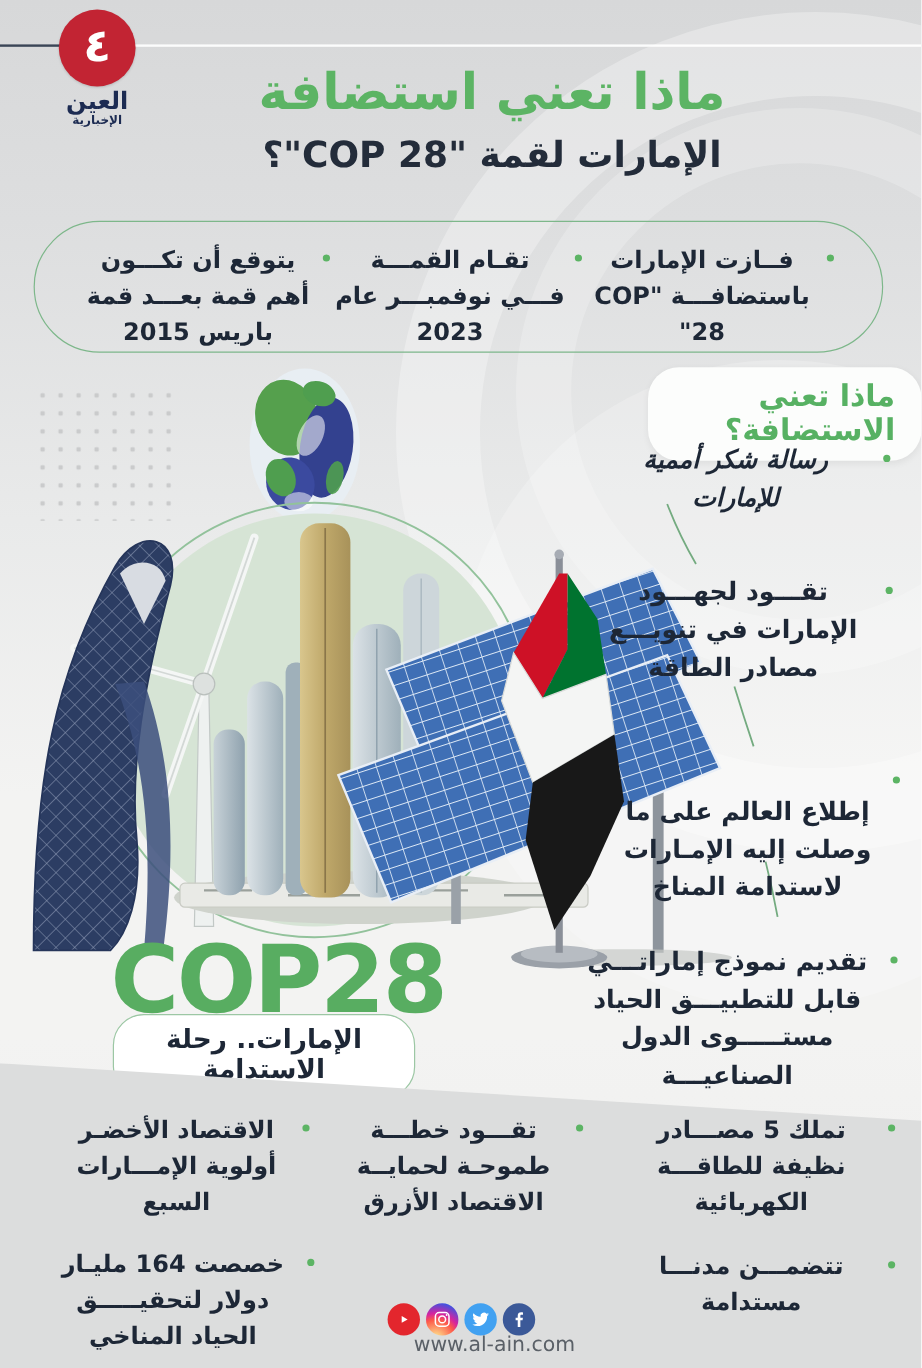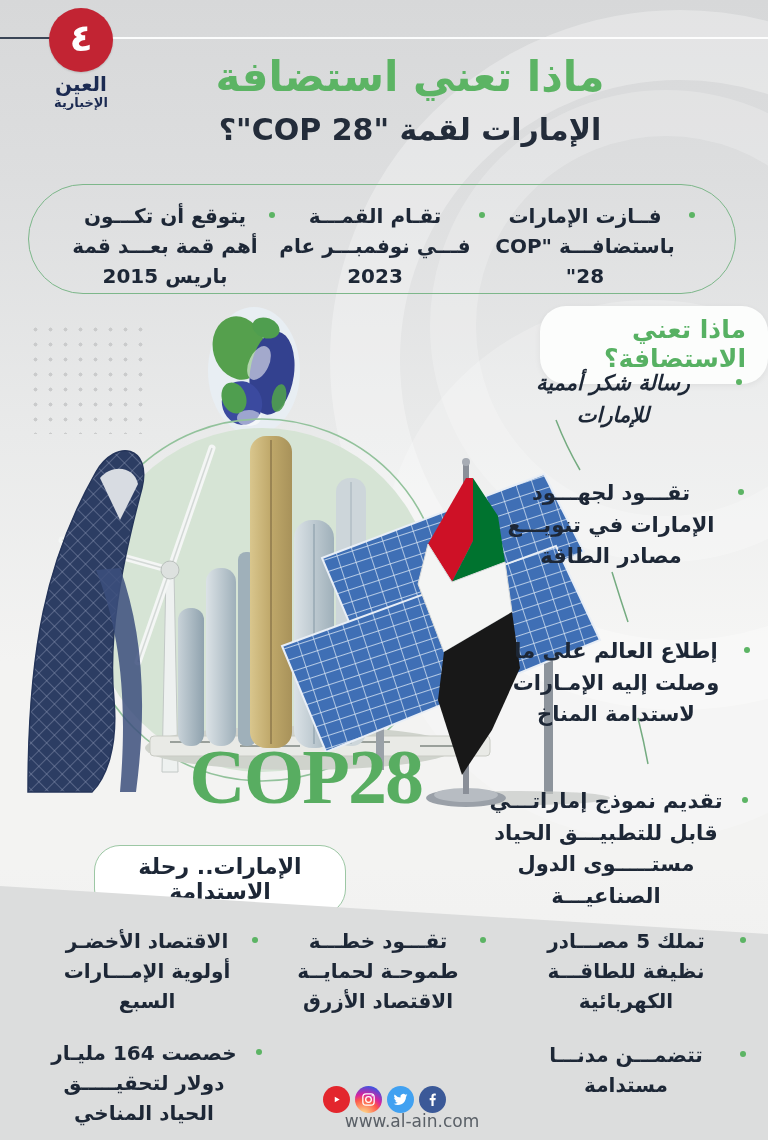--- a/index.html
+++ b/index.html
@@ -13,44 +13,44 @@
   .wm1{left:330px;top:10px;width:560px;height:560px;border-radius:50%;border:70px solid rgba(255,255,255,0.30);}
   .wm2{left:380px;top:300px;width:540px;height:540px;border-radius:50%;background:rgba(255,255,255,0.22);}
   .wm3{left:430px;top:90px;width:380px;height:380px;border-radius:50%;border:46px solid rgba(255,255,255,0.22);}
   
   .rule-dark{left:0;top:37px;width:56px;height:2px;background:#3a4556;}
   .rule-light{left:104px;top:37px;width:664px;height:2px;background:rgba(255,255,255,0.9);}
   .logo{left:46px;top:8px;width:70px;text-align:center;}
   .logo-circle{width:64px;height:64px;margin:0 auto;border-radius:50%;background:#c22433;display:flex;align-items:center;justify-content:center;box-shadow:0 1px 2px rgba(0,0,0,0.15);}
   .logo-glyph{color:#fff;font-size:38px;font-weight:bold;line-height:1;transform:translateY(-2px);}
   .logo-name{font-size:20px;font-weight:800;color:#1c2b52;line-height:1.05;margin-top:2px;}
-  .logo-tag{font-size:13px;font-weight:700;color:#1c2b52;}
+  .logo-tag{font-size:10px;font-weight:700;color:#1c2b52;}
   .title-green{left:80px;top:52px;width:660px;text-align:center;font-size:42px;font-weight:800;color:#5cb464;direction:rtl;}
   .title-dark{left:60px;top:112px;width:700px;text-align:center;font-size:30px;font-weight:800;color:#232c3a;direction:rtl;}
   
   .facts-box{left:28px;top:184px;width:708px;height:110px;border:1.6px solid #7db78a;border-radius:56px;
     display:flex;flex-direction:row;direction:rtl;align-items:flex-start;justify-content:space-between;
     padding:16px 40px;box-sizing:border-box;}
   .fact{display:flex;direction:rtl;gap:8px;width:206px;}
   .dot{width:6px;height:6px;border-radius:50%;background:#5cb464;margin-top:11px;flex:none;}
   .fact .txt, .bullet .txt, .bbullet .txt{font-size:20px;font-weight:700;color:#1d2736;line-height:1.5;text-align:center;direction:rtl;}
   
   .pill-heading{left:540px;top:306px;padding:9px 22px 11px;background:#fcfdfc;border-radius:26px;
     box-shadow:0 2px 6px rgba(0,0,0,0.06);font-size:25px;font-weight:800;color:#57b163;direction:rtl;}
   .dots{background-image:radial-gradient(#c3c4c5 1.8px, transparent 2.2px);background-size:15px 15px;opacity:.8;}
   .dots-left{left:28px;top:322px;width:122px;height:112px;}
   .dots-bottom{left:318px;top:1022px;width:148px;height:56px;opacity:.65;}
   .bullet{display:flex;direction:rtl;gap:8px;}
   .bullet .txt{font-size:21px;}
   .b1{left:498px;top:368px;width:244px;font-style:italic;}
   .b2{left:492px;top:478px;width:252px;}
-  .b3{left:496px;top:636px;width:254px;}
+  .b3{left:496px;top:636px;width:254px;flex-direction:column;}
   .b4{left:478px;top:786px;width:270px;}
   
-  .cop{left:92px;top:732px;width:330px;text-align:right;font-size:78px;font-weight:800;letter-spacing:-2px;color:#58ad61;font-family:Liberation Serif, serif;}
+  .cop{left:92px;top:772px;width:330px;text-align:left;font-size:78px;font-weight:800;letter-spacing:-2px;color:#58ad61;}
   .badge{left:94px;top:845px;width:252px;box-sizing:border-box;padding:8px 10px 10px;background:#fff;
     border:1.6px solid #9cc7a4;border-radius:26px;text-align:center;font-size:22px;font-weight:800;color:#1d2736;direction:rtl;}
   
   .bottom-band{left:0;top:878px;width:768px;height:262px;background:#dcdddd;
     clip-path:polygon(0 8px,768px 56px,768px 262px,0 262px);}
   .bbullet{display:flex;direction:rtl;gap:8px;}
   .bbullet .txt{font-size:20px;}
   .r1c1{left:520px;top:926px;width:226px;}
   .r1c2{left:284px;top:926px;width:202px;}
   .r1c3{left:50px;top:926px;width:208px;}

